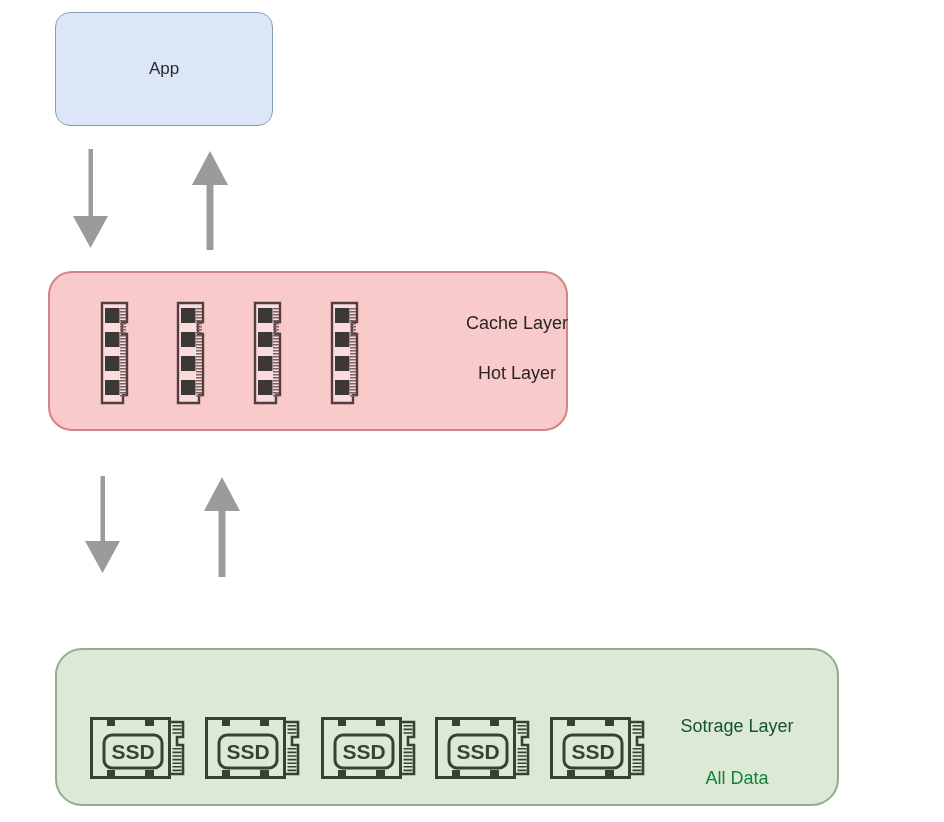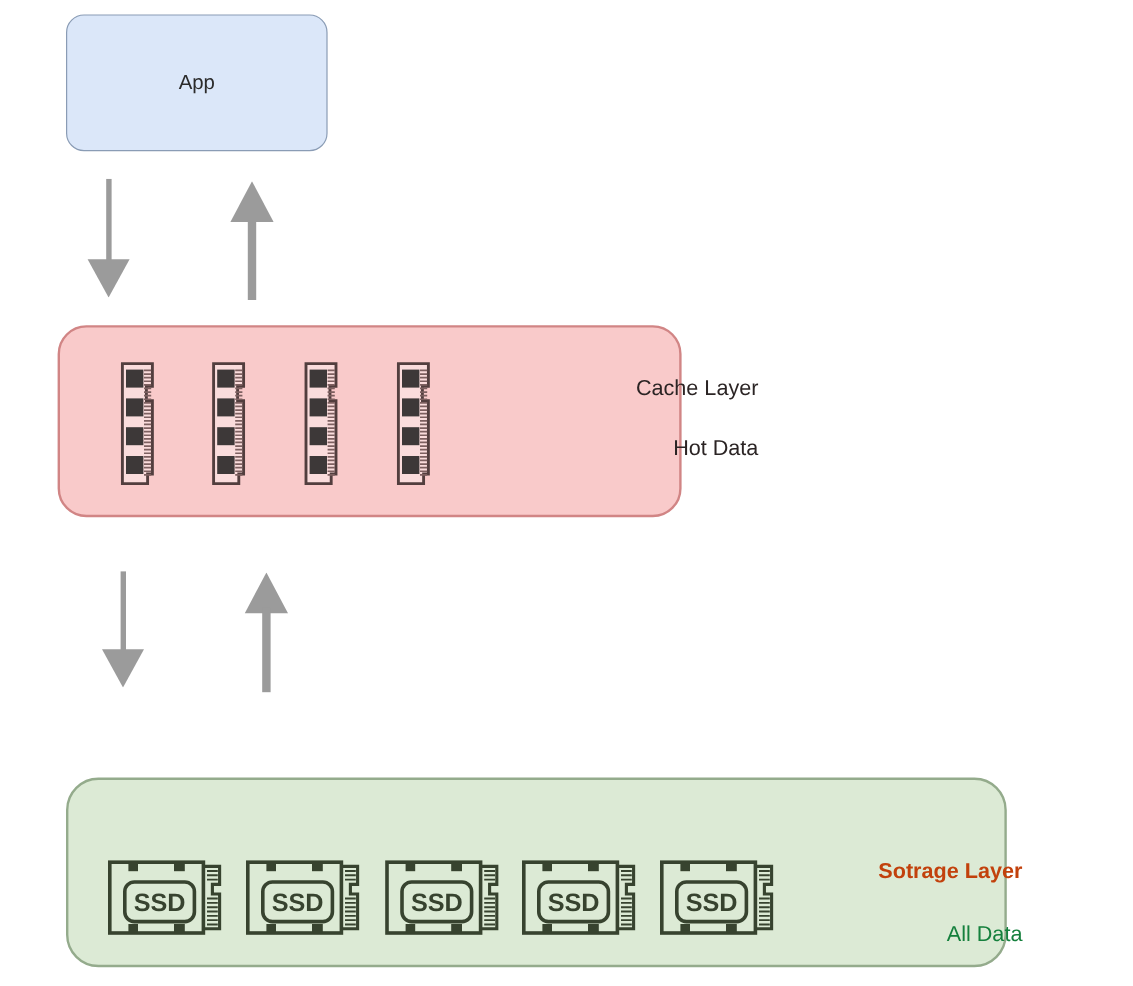--- a/index.html
+++ b/index.html
@@ -42,27 +42,27 @@
   .ram-3 { left: 202px; top: 28px; }
   .ram-4 { left: 279px; top: 28px; }
   .ssd-1 { left: 32px;  top: 66px; }
   .ssd-2 { left: 147px; top: 66px; }
   .ssd-3 { left: 263px; top: 66px; }
   .ssd-4 { left: 377px; top: 66px; }
   .ssd-5 { left: 492px; top: 66px; }
   .layer-label {
     position: absolute;
     width: 230px;
-    text-align: right;
+    text-align: center;
     font-size: 18px;
     color: #2b2424;
   }
   .cache-title    { left: 352px; top: 40px; }
   .cache-subtitle { left: 352px; top: 90px; }
-  .storage-title    { left: 565px; top: 66px;  color: #c2410c; font-weight: bold; }
+  .storage-title    { left: 565px; top: 66px;  color: #14532d; }
   .storage-subtitle { left: 565px; top: 118px; color: #15803d; }
   .arrow { position: absolute; }
   .arrow-down-1 { left: 72px;  top: 149px; }
   .arrow-up-1   { left: 191px; top: 151px; }
   .arrow-down-2 { left: 84px;  top: 476px; }
   .arrow-up-2   { left: 203px; top: 477px; }
   .watermark {
     position: absolute;
     right: 4px; top: 793px;
     font-size: 15px;
@@ -121,21 +121,21 @@
     </svg>
     <svg class="icon ram-4" width="36" height="104" viewBox="0 0 36 104">
       <path d="M3 2 H28 V21 H23 V33 H28 V94 H24 V102 H3 Z" fill="#fadcdc" stroke="#523e3e" stroke-width="2.4" stroke-linejoin="miter"></path>
       <line x1="24" y1="7" x2="24" y2="97" stroke="#7d6060" stroke-width="6" stroke-dasharray="1.4 1.6"></line>
       <rect x="6" y="7" width="14.5" height="15" fill="#3d3838"></rect>
       <rect x="6" y="31" width="14.5" height="15" fill="#3d3838"></rect>
       <rect x="6" y="55" width="14.5" height="15" fill="#3d3838"></rect>
       <rect x="6" y="79" width="14.5" height="15" fill="#3d3838"></rect>
     </svg>
     <div class="layer-label cache-title">Cache Layer</div>
-    <div class="layer-label cache-subtitle">Hot Data</div>
+    <div class="layer-label cache-subtitle">Hot Layer</div>
   </div>
 
   <svg class="arrow arrow-down-2" width="37" height="97" viewBox="0 0 37 97">
     <rect x="16.5" y="0" width="4.5" height="70" fill="#9b9b9b"></rect>
     <polygon points="1,65 36,65 18.5,97" fill="#9b9b9b"></polygon>
   </svg>
   <svg class="arrow arrow-up-2" width="38" height="100" viewBox="0 0 38 100">
     <polygon points="19,0 1,34 37,34" fill="#9b9b9b"></polygon>
     <rect x="15.5" y="29" width="7" height="71" fill="#9b9b9b"></rect>
   </svg>

